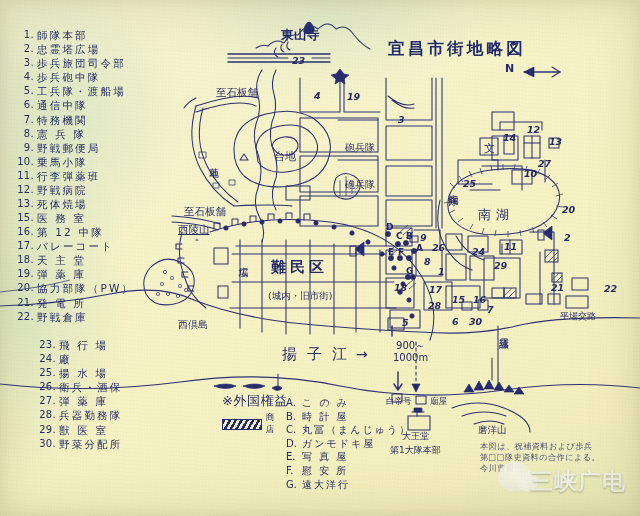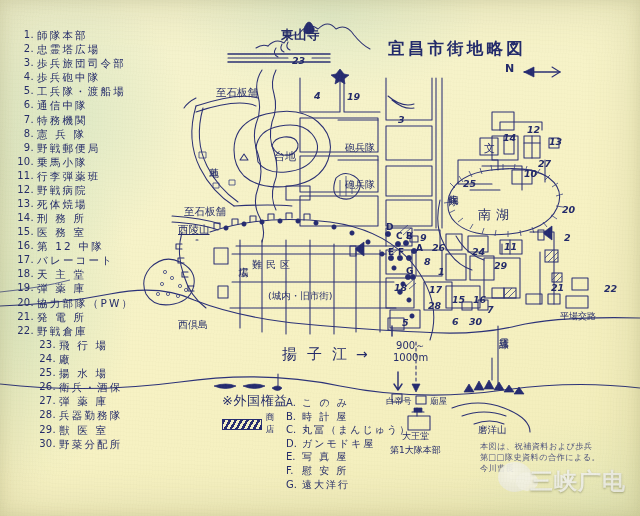--- a/index.html
+++ b/index.html
@@ -368,24 +368,20 @@
         <span class="lg-txt">野戦病院</span>
       </div>
     <div class="lg-item">
         <span class="lg-num">13.</span>
         <span class="lg-txt">死体焼場</span>
       </div>
   </div>
 
   <div class="legend-list b">
     <div class="lg-item">
-        <span class="lg-num">14.</span>
-        <span class="lg-txt">刑 務 所</span>
-      </div>
-    <div class="lg-item">
         <span class="lg-num">15.</span>
         <span class="lg-txt">医 務 室</span>
       </div>
     <div class="lg-item">
         <span class="lg-num">16.</span>
         <span class="lg-txt">第 12 中隊</span>
       </div>
     <div class="lg-item">
         <span class="lg-num">17.</span>
         <span class="lg-txt">バレーコート</span>
@@ -449,21 +445,21 @@
 
   <div class="maplabel" style="left:281px;top:27px;font-size:12.5px;letter-spacing:.5px;font-weight:bold;">東山寺</div>
   <div class="maplabel" style="left:216px;top:86px;font-size:10.5px;">至石板舗</div>
   <div class="maplabel" style="left:184px;top:205px;font-size:10.5px;">至石板舗</div>
   <div class="maplabel" style="left:178px;top:223px;font-size:10.5px;text-decoration:underline;">西陵山</div>
   <div class="maplabel" style="left:274px;top:149px;font-size:11px;">台地</div>
   <div class="maplabel vert" style="left:207px;top:160px;font-size:9.5px;">墓地</div>
   <div class="maplabel" style="left:345px;top:141px;font-size:10px;">砲兵隊</div>
   <div class="maplabel" style="left:345px;top:178px;font-size:10px;">砲兵隊</div>
   <div class="maplabel" style="left:478px;top:206px;font-size:13px;letter-spacing:5px;">南湖</div>
-  <div class="maplabel" style="left:252px;top:258px;font-size:10px;letter-spacing:4px;font-weight:normal;">難民区</div>
+  <div class="maplabel" style="left:271px;top:258px;font-size:15px;letter-spacing:4px;font-weight:bold;">難民区</div>
   <div class="maplabel" style="left:268px;top:290px;font-size:9.5px;">(城内・旧市街)</div>
   <div class="maplabel vert" style="left:236px;top:258px;font-size:10px;">広場</div>
   <div class="maplabel" style="left:178px;top:318px;font-size:10px;">西倶島</div>
   <div class="maplabel" style="left:560px;top:310px;font-size:9px;">平場交路</div>
   <div class="maplabel" style="left:386px;top:396px;font-size:8.5px;">白帝号</div>
   <div class="maplabel" style="left:430px;top:396px;font-size:8.5px;">廟屋</div>
   <div class="maplabel" style="left:402px;top:430px;font-size:9px;">大王堂</div>
   <div class="maplabel" style="left:390px;top:444px;font-size:9px;">第1大隊本部</div>
   <div class="maplabel" style="left:478px;top:424px;font-size:9.5px;">磨洋山</div>
   <div class="maplabel vert" style="left:446px;top:186px;font-size:10px;">砲兵隊</div>

